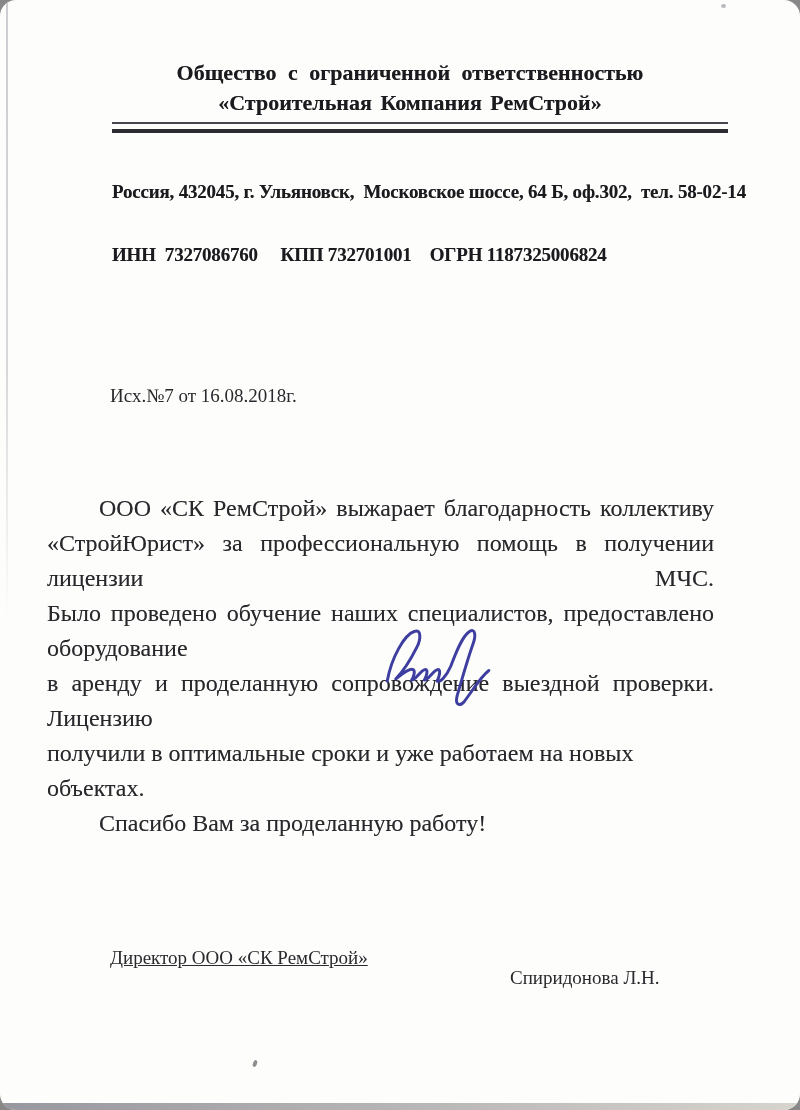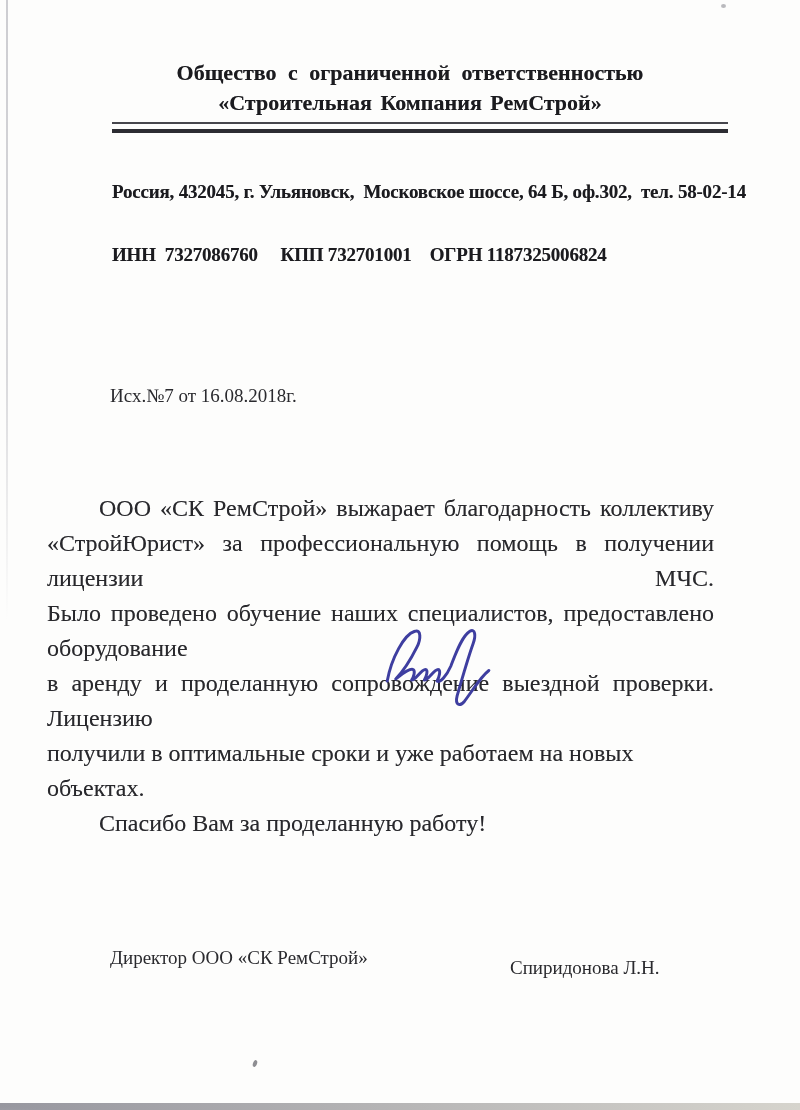--- a/index.html
+++ b/index.html
@@ -5,20 +5,21 @@
   html, body { margin: 0; padding: 0; background: #888; }
   .page {
     position: relative;
     width: 800px;
     height: 1110px;
     margin: 0 auto;
     background: #fdfdfc;
     overflow: hidden;
     font-family: "Liberation Serif", "DejaVu Serif", serif;
     color: #26262a;
+    border-radius: 16px;
   }
   
   .left-scan-line {
     position: absolute; left: 6px; top: 0; width: 2px; height: 620px;
     background: linear-gradient(to bottom, #cdcdd1 0%, #d8d8db 60%, rgba(216,216,219,0) 100%);
   }
   .right-scan-band {
     position: absolute; right: 0; top: 20px; bottom: 8px; width: 11px;
     background: linear-gradient(to right, rgba(236,234,226,0), #ecead f0 70%, #e9e6dc);
   }
@@ -84,22 +85,22 @@
   .body-line.justify { text-align: justify; text-align-last: justify; }
   .body-line.indent { padding-left: 52px; }
   
   .sign-row {
     position: relative;
     margin: 104px 0 0 110px;
     height: 70px;
     font-size: 19px;
     color: #2a2a2e;
   }
-  .sign-title { display: inline-block; line-height: 26px; }
-  .signer-name { position: absolute; left: 400px; top: 10px; line-height: 26px; font-family: Liberation Serif, serif; }
+  .sign-title { display: inline-block; line-height: 26px; text-decoration: underline; }
+  .signer-name { position: absolute; left: 400px; top: 20px; line-height: 26px; font-family: Liberation Serif, serif; }
   .autograph {
     position: absolute; left: 378px; top: 626px;
     width: 118px; height: 90px;
   }
 </style>
 </head>
 <body>
 
 <div class="page">
 

